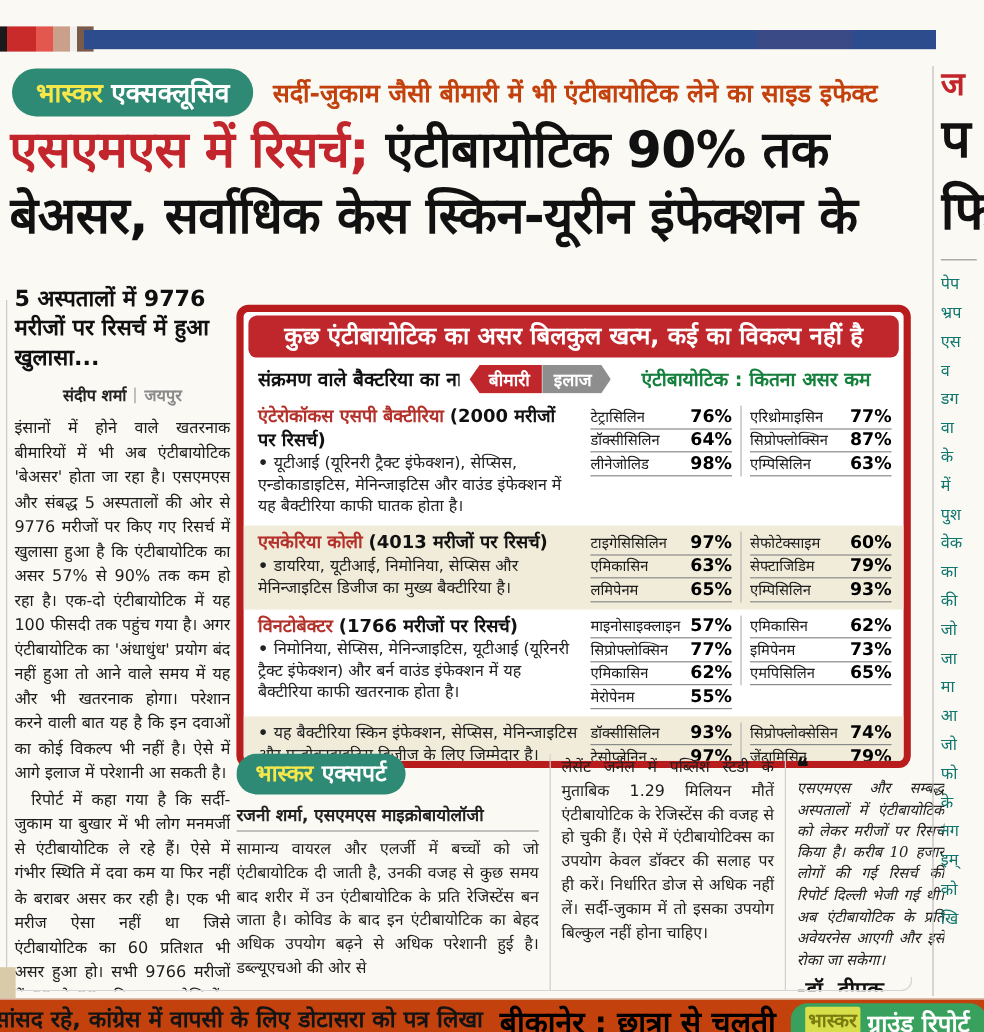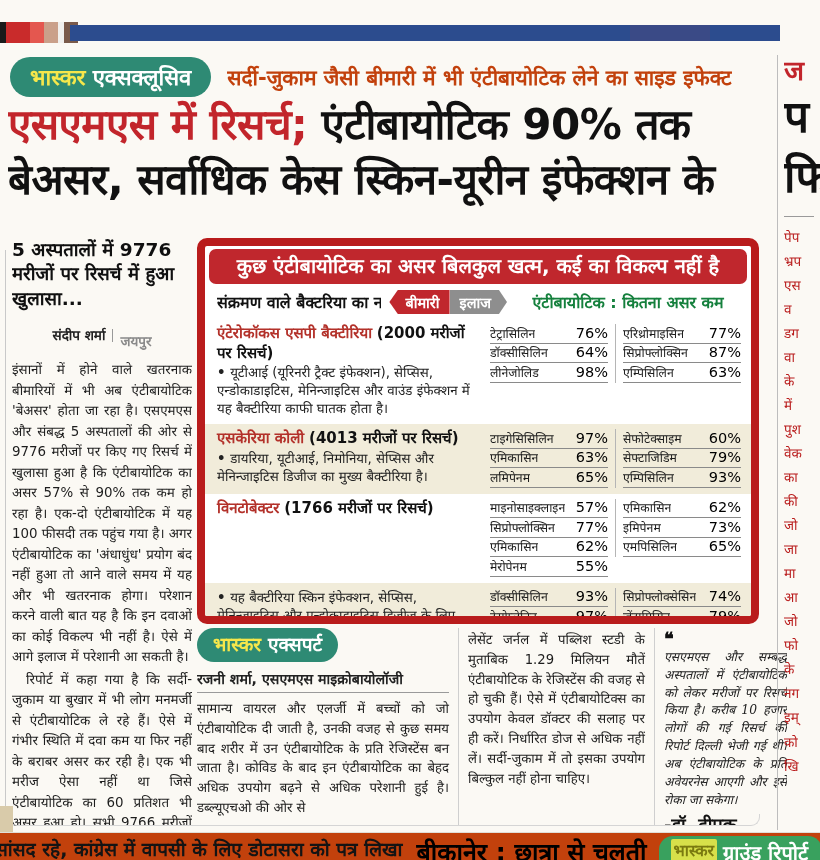--- a/index.html
+++ b/index.html
@@ -24,26 +24,26 @@
   .headline .red{color:#c2252b;}
   .headline div{white-space:nowrap;overflow:hidden;}
 
   
   .left-rule{position:absolute;left:5px;top:250px;width:1px;height:560px;background:#c9c9c9;}
   .left-col{position:absolute;left:12px;top:238px;width:180px;height:588px;overflow:hidden;}
   .subhead{font-size:18.5px;font-weight:bold;line-height:1.32;color:#101010;}
   .byline{display:flex;justify-content:center;align-items:center;gap:7px;margin:9px 0 10px 0;font-size:13.5px;}
   .byline .author{font-weight:bold;color:#222;}
   .byline .sep{width:1px;height:13px;background:#999;}
-  .byline .city{color:#8a8a8a;font-weight:bold;margin-top:12px;}
+  .byline .city{color:#8a8a8a;font-weight:bold;}
   .body-txt{font-size:13.4px;line-height:1.53;color:#1d1d1d;text-align:justify;}
   .body-txt.indent{text-indent:14px;margin-top:2px;}
 
   
-  .table-box{position:absolute;left:197px;top:238px;width:562px;height:386px;background:#ffffff;border:8px solid #b91c1c;border-radius:10px;overflow:hidden;box-sizing:border-box;}
+  .table-box{position:absolute;left:197px;top:254px;width:562px;height:386px;background:#ffffff;border:6px solid #b91c1c;border-radius:10px;overflow:hidden;box-sizing:border-box;}
   .table-banner{margin:3px 4px 2px 4px;background:#c0272d;color:#fff;font-weight:bold;font-size:20px;text-align:center;border-radius:7px;padding:3px 2px 5px 2px;white-space:nowrap;overflow:hidden;}
   .table-header{display:flex;align-items:center;padding:4px 10px 5px 12px;}
   .th-left{flex:1;font-size:16px;font-weight:bold;color:#111;white-space:nowrap;overflow:hidden;}
   .arrows{display:flex;margin:0 8px;}
   .arrow{color:#fff;font-weight:bold;font-size:14.5px;padding:2px 10px;white-space:nowrap;}
   .arrow.disease{background:#c0272d;clip-path:polygon(14% 0,100% 0,100% 100%,14% 100%,0 50%);padding-left:16px;}
   .arrow.treat{background:#8e8e8e;clip-path:polygon(0 0,86% 0,100% 50%,86% 100%,0 100%);padding-right:16px;text-align:right;}
   .th-right{width:226px;text-align:center;font-size:16px;font-weight:bold;color:#15803d;white-space:nowrap;overflow:hidden;}
 
   .sec{display:flex;padding:5px 10px 6px 12px;}
@@ -52,21 +52,21 @@
   .sec-title{font-size:15px;line-height:1.3;}
   .sec-name{color:#b3312a;font-weight:bold;}
   .sec-sample{color:#111;font-weight:bold;}
   .sec-desc{font-size:13.3px;line-height:1.36;color:#222;margin-top:1px;}
   .sec-desc::before{content:"• ";font-weight:bold;}
   .sec-right{flex:1;display:flex;align-items:flex-start;}
   .ab-col{width:118px;}
   .ab-col.second{border-left:1px solid #b5b5b5;padding-left:7px;margin-left:7px;}
   .ab-row{display:flex;justify-content:space-between;align-items:baseline;border-bottom:1px solid #8a8a8a;padding:0.5px 0 1px 0;white-space:nowrap;}
   .ab-name{font-size:12.3px;color:#1b1b1b;overflow:hidden;}
-  .ab-pct{font-size:14.5px;font-weight:normal;color:#000;margin-left:4px;}
+  .ab-pct{font-size:14.5px;font-weight:bold;color:#000;margin-left:4px;}
 
   
   .bottom-row{position:absolute;left:197px;top:628px;width:590px;height:198px;display:flex;overflow:hidden;}
   .expert-col{width:262px;padding-right:9px;border-right:1px solid #cfcfcf;box-sizing:border-box;}
   .expert-col .pill{padding:3px 16px 5px 16px;}
   .expert-col .pill .brand,.expert-col .pill .label{font-size:19px;}
   .expert-byline{font-size:14.2px;font-weight:bold;color:#222;margin:7px 0 6px 0;padding-bottom:4px;border-bottom:1px solid #9a9a9a;}
   .expert-body{font-size:13.2px;line-height:1.5;color:#1d1d1d;text-align:justify;}
   .covid-col{width:196px;padding:2px 9px 0 9px;border-right:1px solid #cfcfcf;box-sizing:border-box;}
   .covid-head{font-size:16.5px;font-weight:bold;text-align:center;line-height:1.3;color:#101010;margin-bottom:7px;}
@@ -75,21 +75,21 @@
   .quote-mark{font-size:18px;color:#111;line-height:0.9;font-weight:bold;}
   .quote-body{font-size:12.3px;line-height:1.45;color:#222;font-style:italic;text-align:justify;}
   .quote-author{font-size:18px;font-weight:bold;color:#111;margin-top:3px;}
 
   
   .right-rule{position:absolute;left:777px;top:55px;width:1px;height:775px;background:#bdbdbd;}
   .right-strip{position:absolute;left:784px;top:55px;width:36px;height:775px;overflow:hidden;}
   .rs-top-letter{color:#c2252b;font-weight:bold;font-size:27px;line-height:1.2;}
   .rs-big{font-size:44px;font-weight:bold;color:#111;line-height:1.35;}
   .rs-divider{width:30px;height:1px;background:#9a9a9a;margin:10px 0 8px 0;}
-  .frag{font-size:13.5px;color:#b91c1c;line-height:1.78;white-space:nowrap;}
+  .frag{font-size:13.5px;color:#0f766e;line-height:1.78;white-space:nowrap;}
 
   
   .clip-bottom-edge{position:absolute;left:8px;top:814px;width:752px;height:12px;border:1.5px solid #d5d5d5;border-top:none;border-radius:0 0 9px 9px;box-sizing:border-box;}
   .tan-blob{position:absolute;left:0;top:806px;width:13px;height:26px;background:#d9cbaa;}
   .bottom-strip{position:absolute;left:0;top:832px;width:820px;height:28px;background:#c2410c;border-top:1px solid #e0ded8;display:flex;align-items:flex-start;overflow:hidden;}
   .bs-left{margin-left:-5px;font-size:19px;font-weight:bold;color:#141414;white-space:nowrap;padding-top:3px;}
   .bs-mid{margin-left:14px;font-size:25px;font-weight:bold;color:#000;white-space:nowrap;padding-top:1px;}
   .bs-badge{margin-left:12px;margin-top:3px;display:inline-flex;gap:6px;background:#39a15e;border-radius:14px;padding:3px 14px 8px 12px;white-space:nowrap;}
   .bs-badge .brand{color:#f6e74b;font-weight:bold;font-size:16px;background:#d7e04a;color:#7a7a10;padding:0 3px;border-radius:2px;}
   .bs-badge .label{color:#fff;font-weight:bold;font-size:20px;}
@@ -220,20 +220,21 @@
           </div>
       </div>
     </div>
 
     <div class="sec">
       <div class="sec-left">
         <div class="sec-title">
           <span class="sec-name">विनटोबेक्टर</span>
           <span class="sec-sample">(1766 मरीजों पर रिसर्च)</span>
         </div>
+        <div class="sec-desc">निमोनिया, सेप्सिस, मेनिन्जाइटिस, यूटीआई (यूरिनरी ट्रैक्ट इंफेक्शन) और बर्न वाउंड इंफेक्शन में यह बैक्टीरिया काफी खतरनाक होता है।</div>
       </div>
       <div class="sec-right">
         <div class="ab-col">
             <div class="ab-row">
               <span class="ab-name">माइनोसाइक्लाइन</span>
               <span class="ab-pct">57%</span>
             </div>
             <div class="ab-row">
               <span class="ab-name">सिप्रोफ्लोक्सिन</span>
               <span class="ab-pct">77%</span>

